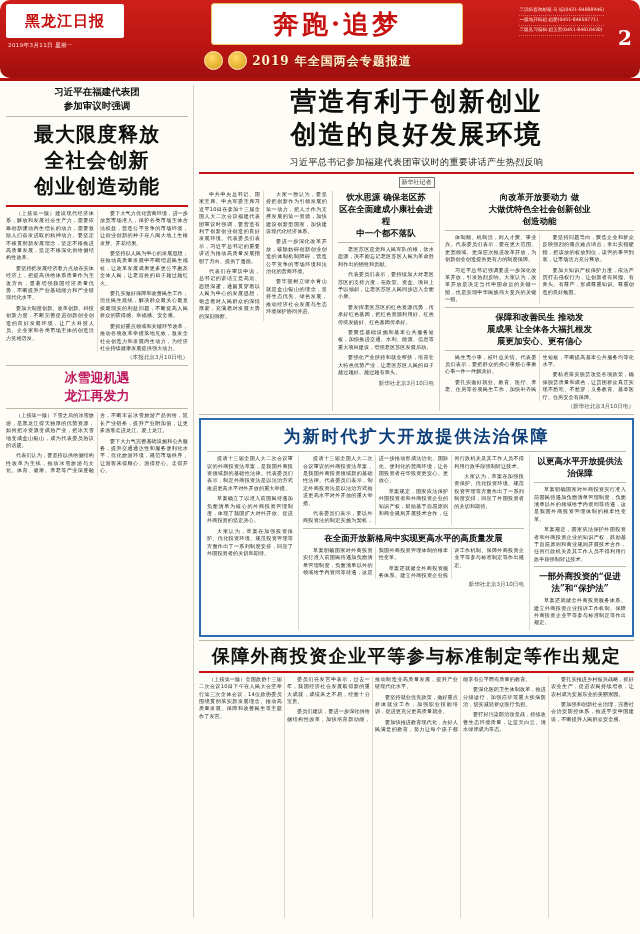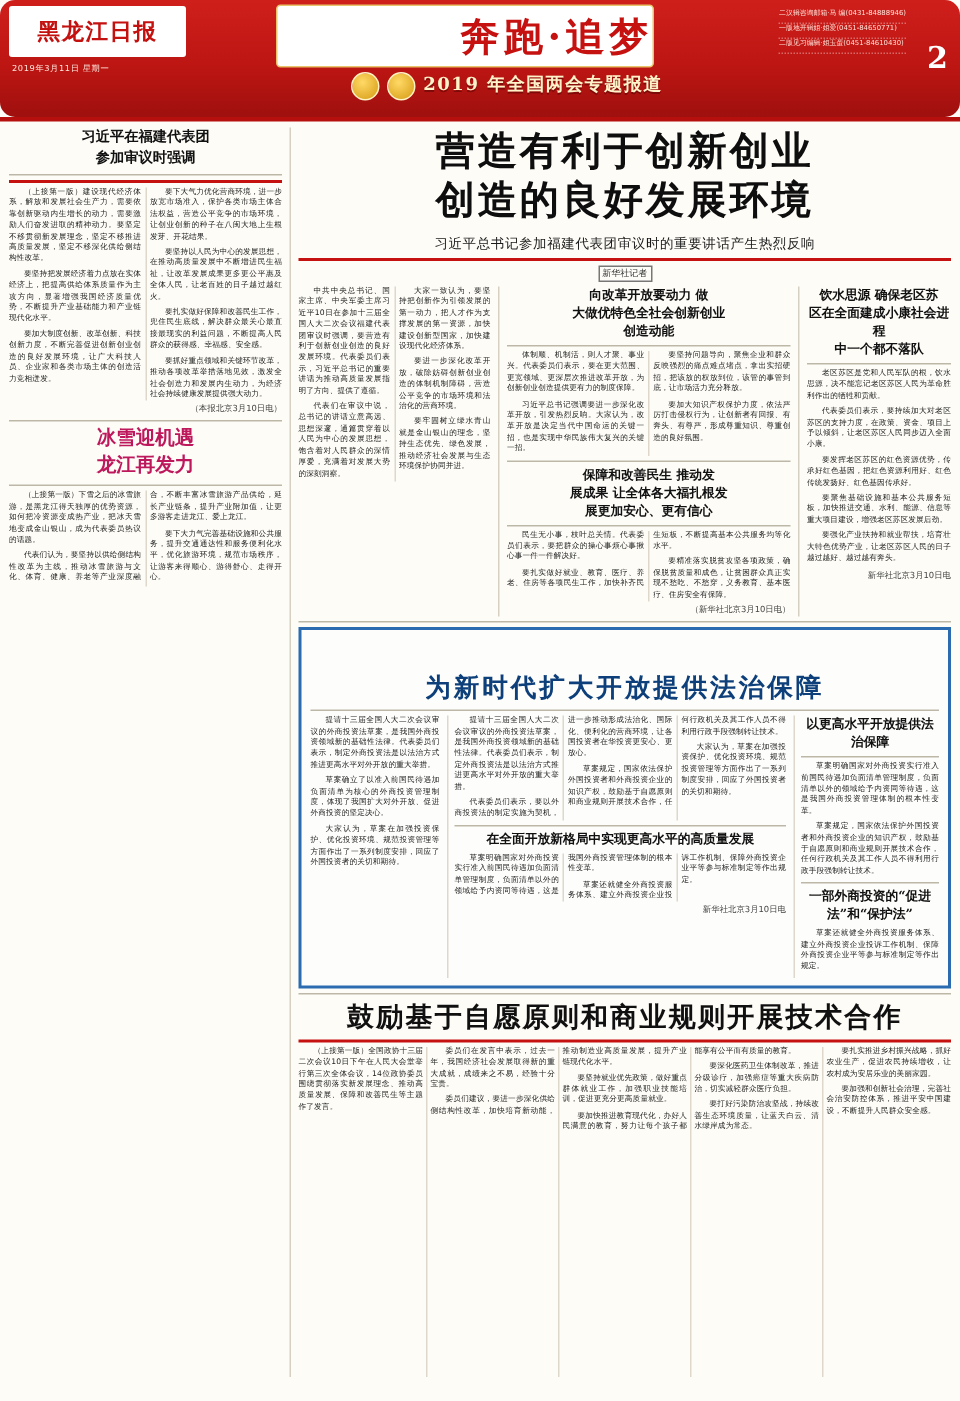--- a/index.html
+++ b/index.html
@@ -26,31 +26,31 @@
     display:flex;align-items:center;justify-content:center;
   }
   .masthead .logo span{
     color:#c3110f;font-weight:bold;font-size:15px;letter-spacing:1px;
     font-family:"DejaVu Serif","Liberation Serif",serif;
   }
   .masthead .dateline{
     position:absolute;left:8px;top:42px;color:#ffe9e0;font-size:5.5px;letter-spacing:.4px;
   }
   .banner{
-    position:absolute;left:184px;top:3px;width:250px;height:40px;
+    position:absolute;left:211px;top:3px;width:250px;height:40px;
     background:#fff;border:1px solid #e7c36a;border-radius:3px;
-    display:flex;align-items:center;justify-content:flex-end;
+    display:flex;align-items:center;justify-content:center;
   }
   .banner .bt{
     font-family:"DejaVu Serif","Liberation Serif",serif;
     font-size:26px;font-weight:bold;color:#c5110f;letter-spacing:3px;
   }
   .subbanner{
-    position:absolute;left:188px;top:48px;width:300px;height:22px;
-    display:flex;align-items:flex-start;gap:5px;justify-content:center;
+    position:absolute;left:158px;top:48px;width:300px;height:22px;
+    display:flex;align-items:flex-end;gap:5px;justify-content:center;
   }
   .subbanner .seal{
     width:17px;height:17px;border-radius:50%;
     background:radial-gradient(circle at 40% 35%,#ffd966,#d59a12);
     border:1px solid #fff3c4;
   }
   .subbanner .sbt{
     font-family:"DejaVu Serif","Liberation Serif",serif;
     color:#fff3c9;font-size:12px;font-weight:bold;letter-spacing:1px;
     text-shadow:0 1px 0 #7d0b09;
@@ -87,21 +87,21 @@
     font-family:"DejaVu Serif","Liberation Serif",serif;
     font-weight:bold;font-size:26px;line-height:33px;text-align:center;color:#0e0e0e;
     letter-spacing:2px;
   }
   .main-sub{
     font-family:"DejaVu Serif","Liberation Serif",serif;
     font-size:9px;text-align:center;margin-top:5px;color:#1b1b1b;letter-spacing:.4px;
   }
   .sec-head{
     font-family:"DejaVu Serif","Liberation Serif",serif;
-    font-weight:bold;font-size:17px;text-align:center;letter-spacing:2px;color:#0d3f7a;margin-top:22px;
+    font-weight:bold;font-size:17px;text-align:center;letter-spacing:2px;color:#0d3f7a;
   }
   .sec-sub{
     font-size:8.5px;text-align:center;margin-top:4px;letter-spacing:.8px;color:#123;
   }
   .box-blue{
     border:2px solid #2b6cb0;padding:5px 6px;box-sizing:border-box;background:#fdfdfb;
   }
   .bot-head{
     font-family:"DejaVu Serif","Liberation Serif",serif;
     font-weight:bold;font-size:18px;text-align:center;letter-spacing:1.5px;color:#101010;
@@ -167,20 +167,23 @@
   <div class="mast-rule"></div>
 
   <div class="body-area">
     <div class="cols">
 
       <div class="col-left">
 
         <div class="kicker" style="white-space:pre-line">习近平在福建代表团
 参加审议时强调</div>
         <div class="thin"></div>
+        <div class="lead-head" style="white-space:pre-line">最大限度释放
+全社会创新
+创业创造动能</div>
         <div class="redline"></div>
 
         <div class="cn multi2">
           <p>（上接第一版）建设现代经济体系，解放和发展社会生产力，需要依靠创新驱动内生增长的动力，需要激励人们奋发进取的精神动力。要坚定不移贯彻新发展理念，坚定不移推进高质量发展，坚定不移深化供给侧结构性改革。</p>
           <p>要坚持把发展经济着力点放在实体经济上，把提高供给体系质量作为主攻方向，显著增强我国经济质量优势，不断提升产业基础能力和产业链现代化水平。</p>
           <p>要加大制度创新、改革创新、科技创新力度，不断完善促进创新创业创造的良好发展环境，让广大科技人员、企业家和各类市场主体的创造活力竞相迸发。</p>
           <p>要下大气力优化营商环境，进一步放宽市场准入，保护各类市场主体合法权益，营造公平竞争的市场环境，让创业创新的种子在八闽大地上生根发芽、开花结果。</p>
           <p>要坚持以人民为中心的发展思想，在推动高质量发展中不断增进民生福祉，让改革发展成果更多更公平惠及全体人民，让老百姓的日子越过越红火。</p>
           <p>要扎实做好保障和改善民生工作，兜住民生底线，解决群众最关心最直接最现实的利益问题，不断提高人民群众的获得感、幸福感、安全感。</p>
           <p>要抓好重点领域和关键环节改革，推动各项改革举措落地见效，激发全社会创造力和发展内生动力，为经济社会持续健康发展提供强大动力。</p>
@@ -218,58 +221,58 @@
             <div style="flex:0 0 128px">
               <div class="cn multi2">
                 <p>中共中央总书记、国家主席、中央军委主席习近平10日在参加十三届全国人大二次会议福建代表团审议时强调，要营造有利于创新创业创造的良好发展环境。代表委员们表示，习近平总书记的重要讲话为推动高质量发展指明了方向、提供了遵循。</p>
                 <p>代表们在审议中说，总书记的讲话立意高远、思想深邃，通篇贯穿着以人民为中心的发展思想，饱含着对人民群众的深情厚爱，充满着对发展大势的深刻洞察。</p>
                 <p>大家一致认为，要坚持把创新作为引领发展的第一动力，把人才作为支撑发展的第一资源，加快建设创新型国家，加快建设现代化经济体系。</p>
                 <p>要进一步深化改革开放，破除妨碍创新创业创造的体制机制障碍，营造公平竞争的市场环境和法治化的营商环境。</p>
                 <p>要牢固树立绿水青山就是金山银山的理念，坚持生态优先、绿色发展，推动经济社会发展与生态环境保护协同并进。</p>
               </div>
             </div>
 
-            <div style="flex:1;border-left:1px solid #d6d0c2;padding-left:5px">
-              <div class="small-head" style="white-space:pre-line">向改革开放要动力 做
-大做优特色全社会创新创业
-创造动能</div>
-              <div class="thin"></div>
-              <div class="cn multi2">
-                <p>体制顺、机制活，则人才聚、事业兴。代表委员们表示，要在更大范围、更宽领域、更深层次推进改革开放，为创新创业创造提供更有力的制度保障。</p>
-                <p>习近平总书记强调要进一步深化改革开放，引发热烈反响。大家认为，改革开放是决定当代中国命运的关键一招，也是实现中华民族伟大复兴的关键一招。</p>
-                <p>要坚持问题导向，聚焦企业和群众反映强烈的痛点难点堵点，拿出实招硬招，把该放的权放到位，该管的事管到底，让市场活力充分释放。</p>
-                <p>要加大知识产权保护力度，依法严厉打击侵权行为，让创新者有回报、有奔头、有尊严，形成尊重知识、尊重创造的良好氛围。</p>
-              </div>
-              <div class="thin"></div>
-              <div class="small-head" style="white-space:pre-line">保障和改善民生 推动发
-展成果 让全体各大福扎根发
-展更加安心、更有信心</div>
-              <div class="thin"></div>
-              <div class="cn multi2">
-                <p>民生无小事，枝叶总关情。代表委员们表示，要把群众的操心事烦心事揪心事一件一件解决好。</p>
-                <p>要扎实做好就业、教育、医疗、养老、住房等各项民生工作，加快补齐民生短板，不断提高基本公共服务均等化水平。</p>
-                <p>要精准落实脱贫攻坚各项政策，确保脱贫质量和成色，让贫困群众真正实现不愁吃、不愁穿，义务教育、基本医疗、住房安全有保障。</p>
-              </div>
-              <div class="credit">（新华社北京3月10日电）</div>
-            </div>
-
             <div style="flex:0 0 96px;border-left:1px solid #d6d0c2;padding-left:5px">
               <div class="small-head" style="white-space:pre-line">饮水思源 确保老区苏
 区在全面建成小康社会进程
 中一个都不落队</div>
               <div class="thin"></div>
               <div class="cn">
                 <p>老区苏区是党和人民军队的根，饮水思源，决不能忘记老区苏区人民为革命胜利作出的牺牲和贡献。</p>
                 <p>代表委员们表示，要持续加大对老区苏区的支持力度，在政策、资金、项目上予以倾斜，让老区苏区人民同步迈入全面小康。</p>
                 <p>要发挥老区苏区的红色资源优势，传承好红色基因，把红色资源利用好、红色传统发扬好、红色基因传承好。</p>
                 <p>要聚焦基础设施和基本公共服务短板，加快推进交通、水利、能源、信息等重大项目建设，增强老区苏区发展后劲。</p>
                 <p>要强化产业扶持和就业帮扶，培育壮大特色优势产业，让老区苏区人民的日子越过越好、越过越有奔头。</p>
               </div>
               <div class="credit">新华社北京3月10日电</div>
             </div>
+
+            <div style="flex:1;border-left:1px solid #d6d0c2;padding-left:5px">
+              <div class="small-head" style="white-space:pre-line">向改革开放要动力 做
+大做优特色全社会创新创业
+创造动能</div>
+              <div class="thin"></div>
+              <div class="cn multi2">
+                <p>体制顺、机制活，则人才聚、事业兴。代表委员们表示，要在更大范围、更宽领域、更深层次推进改革开放，为创新创业创造提供更有力的制度保障。</p>
+                <p>习近平总书记强调要进一步深化改革开放，引发热烈反响。大家认为，改革开放是决定当代中国命运的关键一招，也是实现中华民族伟大复兴的关键一招。</p>
+                <p>要坚持问题导向，聚焦企业和群众反映强烈的痛点难点堵点，拿出实招硬招，把该放的权放到位，该管的事管到底，让市场活力充分释放。</p>
+                <p>要加大知识产权保护力度，依法严厉打击侵权行为，让创新者有回报、有奔头、有尊严，形成尊重知识、尊重创造的良好氛围。</p>
+              </div>
+              <div class="thin"></div>
+              <div class="small-head" style="white-space:pre-line">保障和改善民生 推动发
+展成果 让全体各大福扎根发
+展更加安心、更有信心</div>
+              <div class="thin"></div>
+              <div class="cn multi2">
+                <p>民生无小事，枝叶总关情。代表委员们表示，要把群众的操心事烦心事揪心事一件一件解决好。</p>
+                <p>要扎实做好就业、教育、医疗、养老、住房等各项民生工作，加快补齐民生短板，不断提高基本公共服务均等化水平。</p>
+                <p>要精准落实脱贫攻坚各项政策，确保脱贫质量和成色，让贫困群众真正实现不愁吃、不愁穿，义务教育、基本医疗、住房安全有保障。</p>
+              </div>
+              <div class="credit">（新华社北京3月10日电）</div>
+            </div>
           </div>
         </div>
 
         <div class="thin"></div>
 
         <div class="box-blue">
           <div class="sec-head">为新时代扩大开放提供法治保障</div>
           <div class="thin"></div>
 
           <div style="display:flex;gap:5px">
@@ -307,21 +310,21 @@
               <div class="cn" style="margin-top:3px">
                 <p>草案还就健全外商投资服务体系、建立外商投资企业投诉工作机制、保障外商投资企业平等参与标准制定等作出规定。</p>
               </div>
             </div>
           </div>
         </div>
 
         <div class="thin"></div>
 
         <div style="flex:1;display:flex;flex-direction:column">
-          <div class="bot-head">鼓励基于自愿原则和商业规则开展技术合作</div>
+          <div class="bot-head">保障外商投资企业平等参与标准制定等作出规定</div>
           <div class="redline"></div>
           <div class="cn multi5" style="flex:1">
             <p>（上接第一版）全国政协十三届二次会议10日下午在人民大会堂举行第三次全体会议，14位政协委员围绕贯彻落实新发展理念、推动高质量发展、保障和改善民生等主题作了发言。</p>
             <p>委员们在发言中表示，过去一年，我国经济社会发展取得新的重大成就，成绩来之不易，经验十分宝贵。</p>
             <p>委员们建议，要进一步深化供给侧结构性改革，加快培育新动能，推动制造业高质量发展，提升产业链现代化水平。</p>
             <p>要坚持就业优先政策，做好重点群体就业工作，加强职业技能培训，促进更充分更高质量就业。</p>
             <p>要加快推进教育现代化，办好人民满意的教育，努力让每个孩子都能享有公平而有质量的教育。</p>
             <p>要深化医药卫生体制改革，推进分级诊疗，加强癌症等重大疾病防治，切实减轻群众医疗负担。</p>
             <p>要打好污染防治攻坚战，持续改善生态环境质量，让蓝天白云、清水绿岸成为常态。</p>
             <p>要扎实推进乡村振兴战略，抓好农业生产，促进农民持续增收，让农村成为安居乐业的美丽家园。</p>

